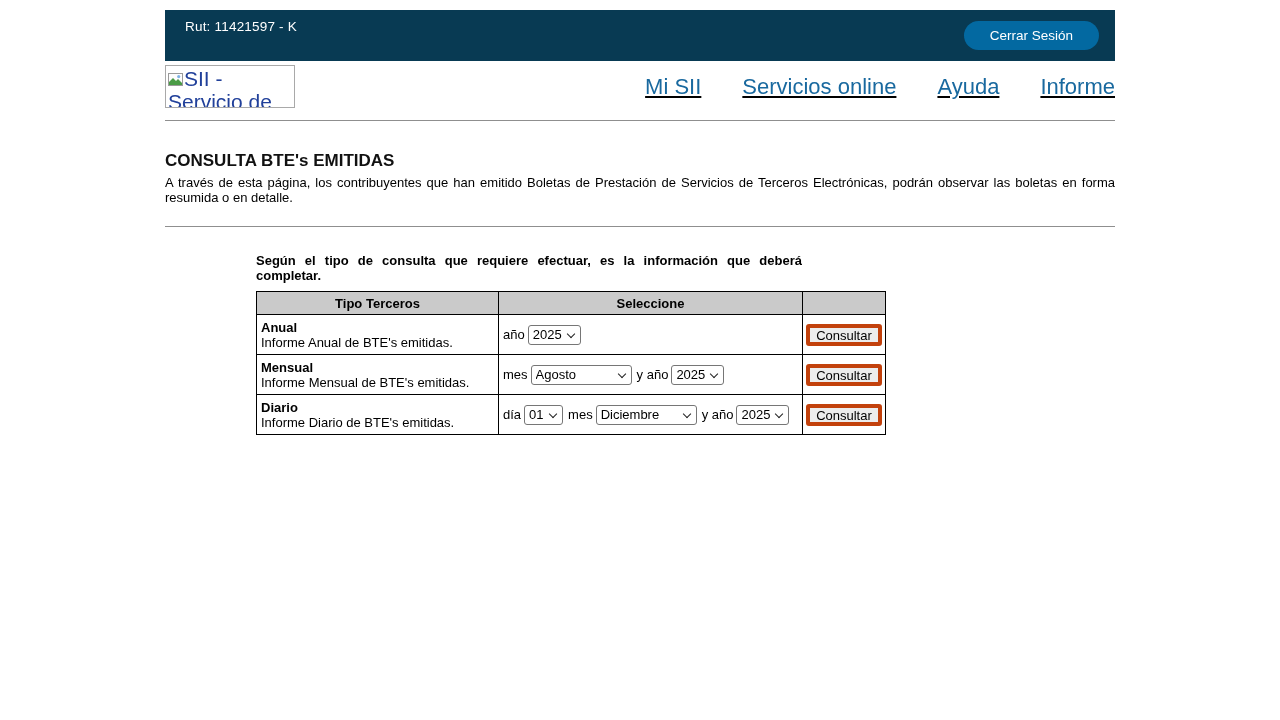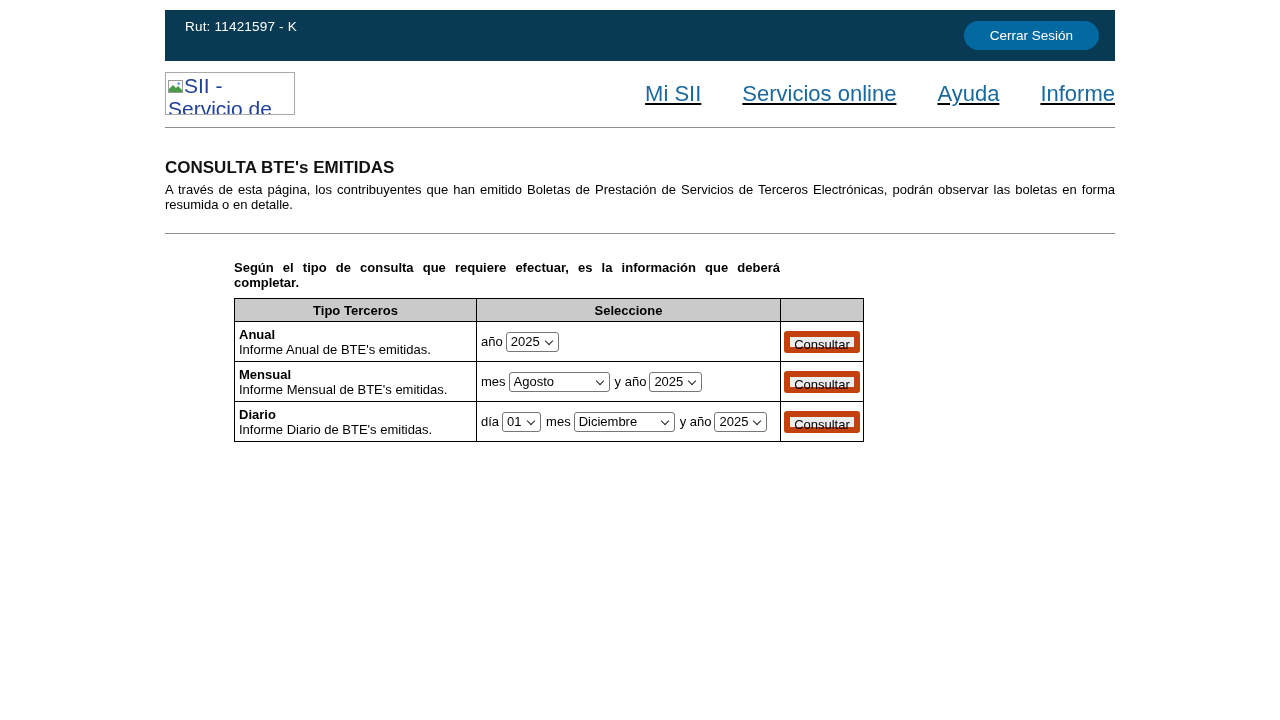--- a/index.html
+++ b/index.html
@@ -32,21 +32,21 @@
     border: none;
     border-radius: 15px;
     padding: 7px 26px;
     font-size: 13.5px;
     font-family: inherit;
     cursor: pointer;
   }
 
   
   .logo-row {
-    margin-top: 11px;
+    margin-top: 4px;
     display: flex;
     justify-content: space-between;
     align-items: center;
   }
   .logo-box {
     width: 130px;
     height: 43px;
     border: 1px solid #a9a9a9;
     overflow: hidden;
     padding: 1px 2px;
@@ -80,21 +80,21 @@
     font-weight: bold;
     color: #111;
   }
   .page-desc {
     margin-top: 4px;
     font-size: 13px;
     line-height: 15px;
     text-align: justify;
   }
 
-  .inner { margin-left: 69px; width: 546px; }
+  .inner { margin-left: 91px; width: 546px; }
   .instruction {
     margin-top: 26px;
     font-size: 13px;
     font-weight: bold;
     line-height: 15px;
     text-align: justify;
   }
 
   
   table.consulta {
@@ -156,21 +156,21 @@
   .sel-mes  { width: 101px; }
   .sel-dia  { width: 39px; }
 
   .consultar-btn {
     width: 76px;
     height: 22px;
     font-family: inherit;
     font-size: 13px;
     color: #000;
     background: #ececec;
-    border: 6px solid #c2410c;
+    border: 4px solid #c2410c;
     border-radius: 3px;
     cursor: pointer;
   }
 </style>
 </head>
 <body>
 
 <div class="container">
 
   <div class="topbar">

